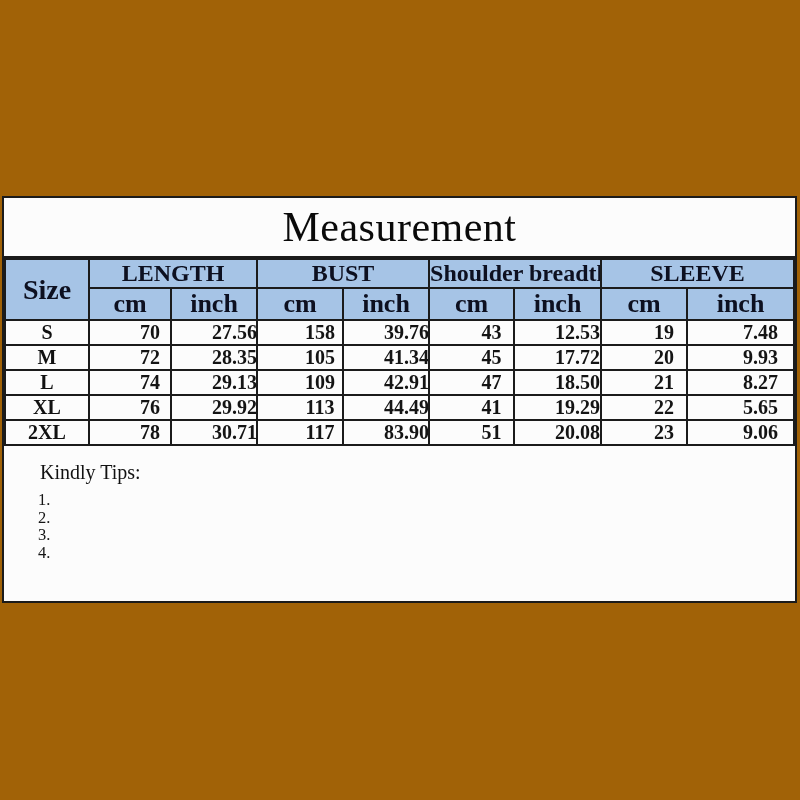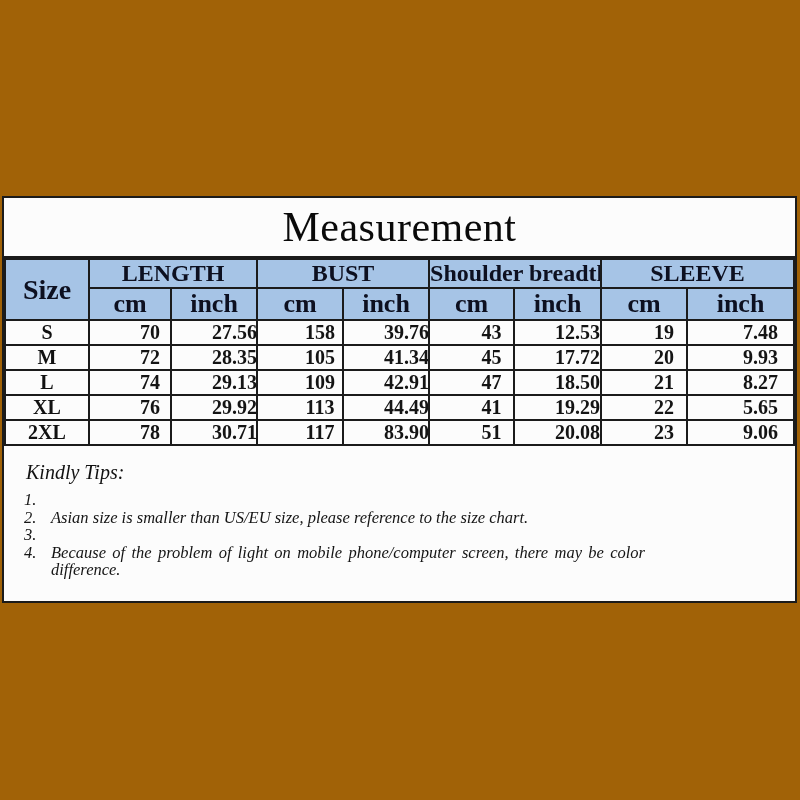--- a/index.html
+++ b/index.html
@@ -72,22 +72,21 @@
     font-weight: bold;
     color: #111111;
   }
   tr.data-row td {
     font-size: 20px;
     font-weight: bold;
     color: #141414;
     padding-left: 40px;
   }
   .tips {
-    padding: 15px 0 0 20px;
-    font-style: italic;
+    padding: 15px 0 0 34px;
   }
   .tips-heading {
     font-size: 20px;
     color: #111111;
     margin: 0 0 7px 2px;
   }
   .tips-list {
     margin: 0;
     padding: 0;
     list-style: none;
@@ -209,26 +208,24 @@
       </table>
 
     <div class="tips">
       <div class="tips-heading">Kindly Tips:</div>
       <ul class="tips-list">
         <li>
           <span class="num">1.</span>
         </li>
         <li>
           <span class="num">2.</span>
-          <span class="txt">Asian size is smaller than US/EU size, please reference to the size chart.</span>
         </li>
         <li>
           <span class="num">3.</span>
         </li>
         <li>
           <span class="num">4.</span>
-          <span class="txt">Because of the problem of light on mobile phone/computer screen, there may be color difference.</span>
         </li>
       </ul>
     </div>
 
   </div>
 </div>
 
 </body></html>

